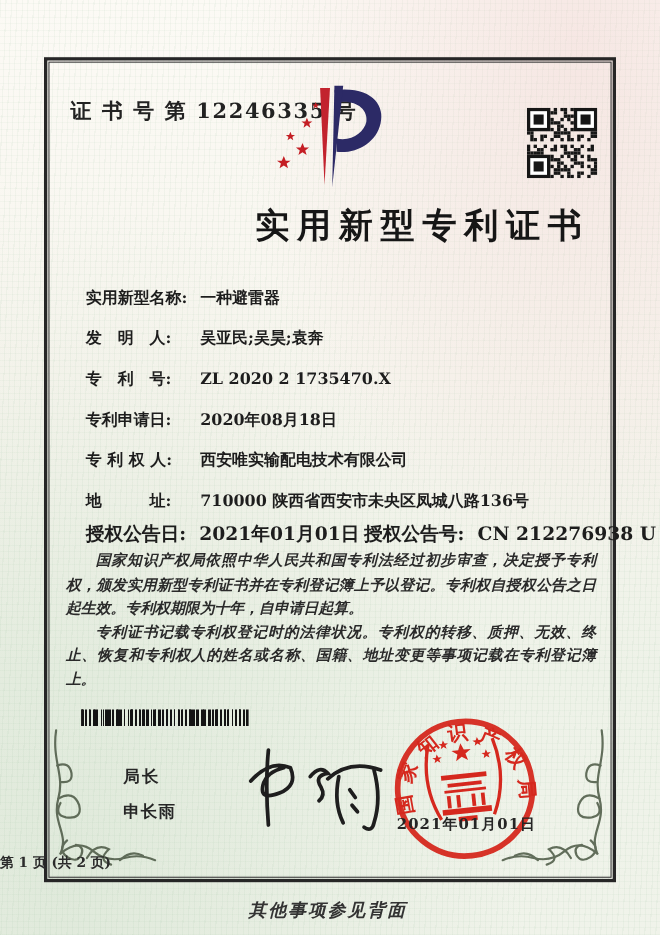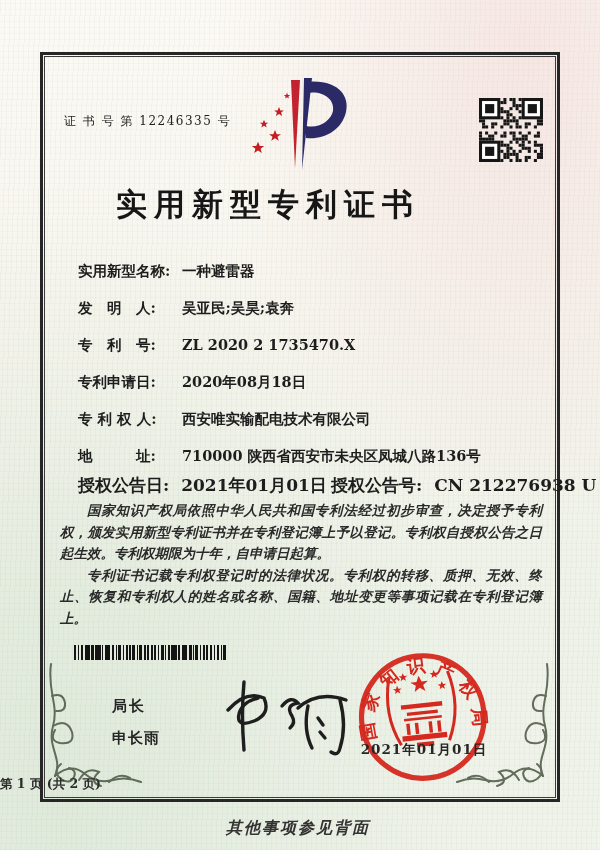--- a/index.html
+++ b/index.html
@@ -12,24 +12,24 @@
       repeating-linear-gradient(92deg, rgba(125,175,135,0.07) 0 1px, rgba(255,255,255,0) 1px 5px),
       repeating-linear-gradient(0deg, rgba(130,180,140,0.06) 0 1px, rgba(255,255,255,0) 1px 6px),
       linear-gradient(180deg,#fcfaf5 0%,#f7f5ee 40%,#eef2e8 72%,#f0f3ea 100%);
     color:#1f1f1f;
   }
   .frame{
     position:absolute;left:40px;top:52px;width:514px;height:744px;
     border:3px solid #262626;
   }
   .frame-inner{position:absolute;inset:1px;border:1px solid #3a3a3a;}
-  .cert-number{position:absolute;left:64px;top:88px;font-size:12px;font-weight:normal;letter-spacing:1.5px;color:#222;margin-top:25px;}
+  .cert-number{position:absolute;left:64px;top:88px;font-size:19px;font-weight:bold;letter-spacing:1.5px;color:#222;}
   .logo{position:absolute;left:246px;top:74px;}
   .qr{position:absolute;left:479px;top:98px;}
-  .title{position:absolute;left:0;top:184px;width:536px;text-align:center;
+  .title{position:absolute;left:0;top:184px;width:536px;text-align:right;
     font-size:31px;font-weight:bold;letter-spacing:7px;color:#161616;}
   .fields{position:absolute;left:78px;top:262px;width:460px;font-size:14.5px;font-weight:bold;color:#1d1d1d;}
   .field-row{margin-bottom:19px;line-height:18px;white-space:nowrap;}
   .field-label{display:inline-block;min-width:98px;}
   .field-value{margin-left:6px;}
   .grant-row{position:absolute;left:78px;top:474px;width:470px;font-size:17px;font-weight:bold;white-space:nowrap;color:#1d1d1d;}
   .grant-no{position:absolute;left:253px;top:0;}
   .body-text{position:absolute;left:60px;top:500px;width:482px;font-size:13.5px;line-height:21.5px;
     color:#2a2a2a;font-style:italic;font-weight:bold;}
   .body-text p{margin:0;text-indent:2em;text-align:justify;}

